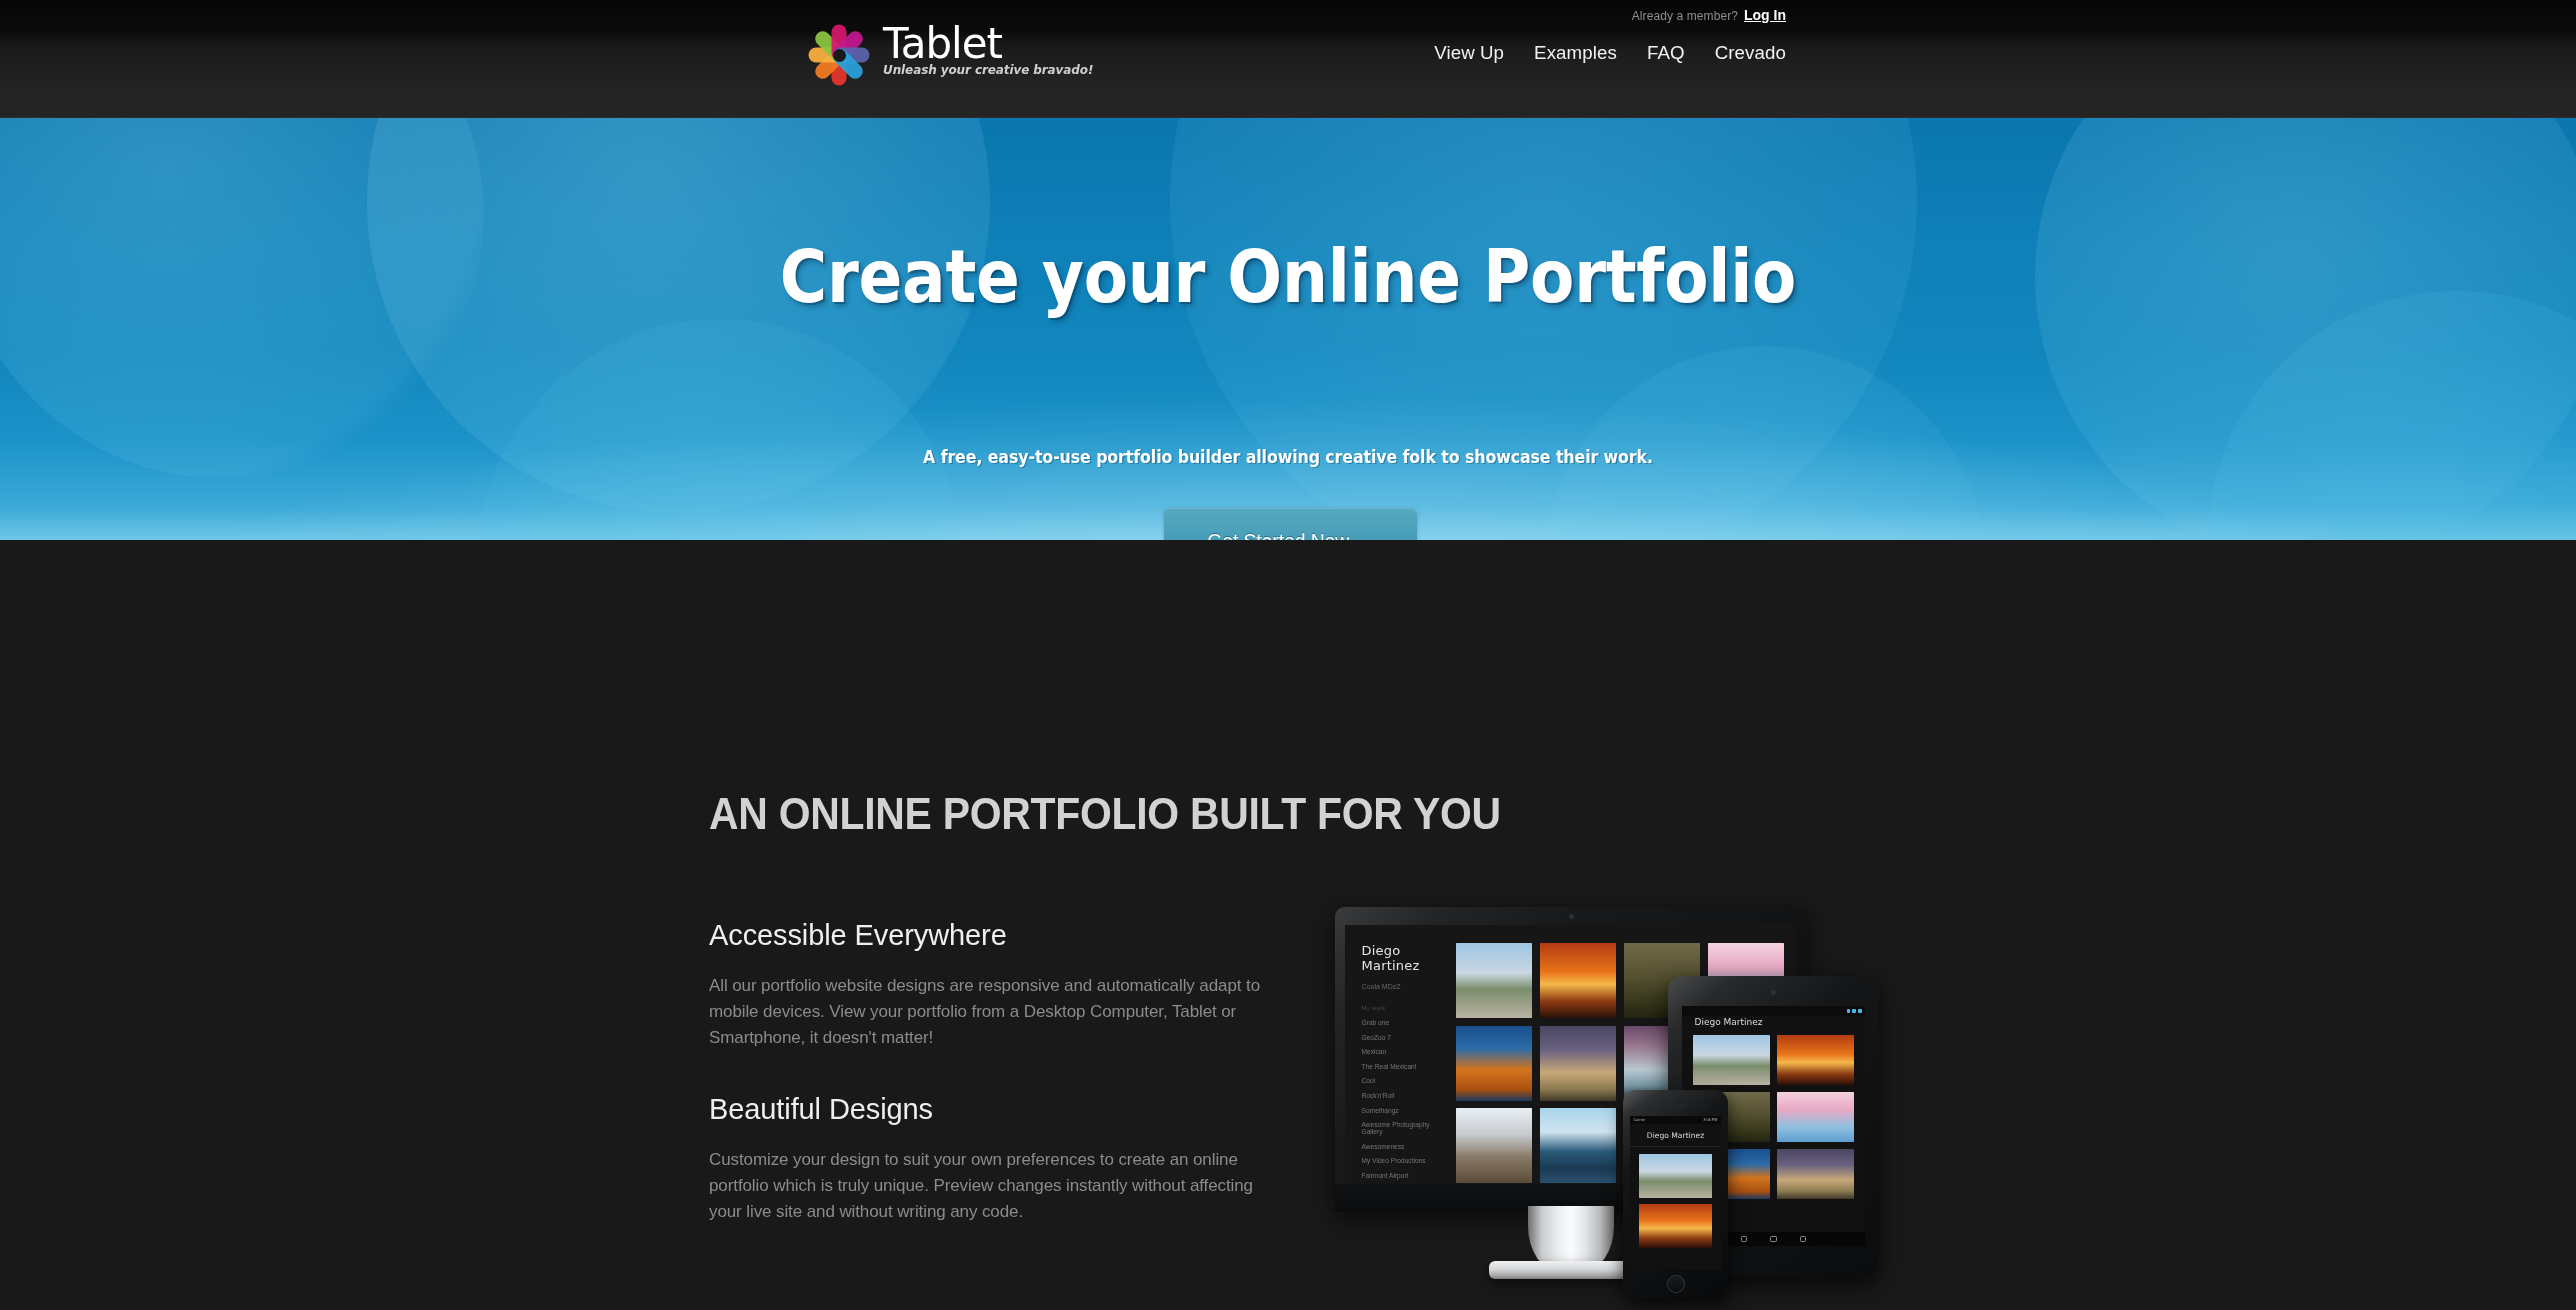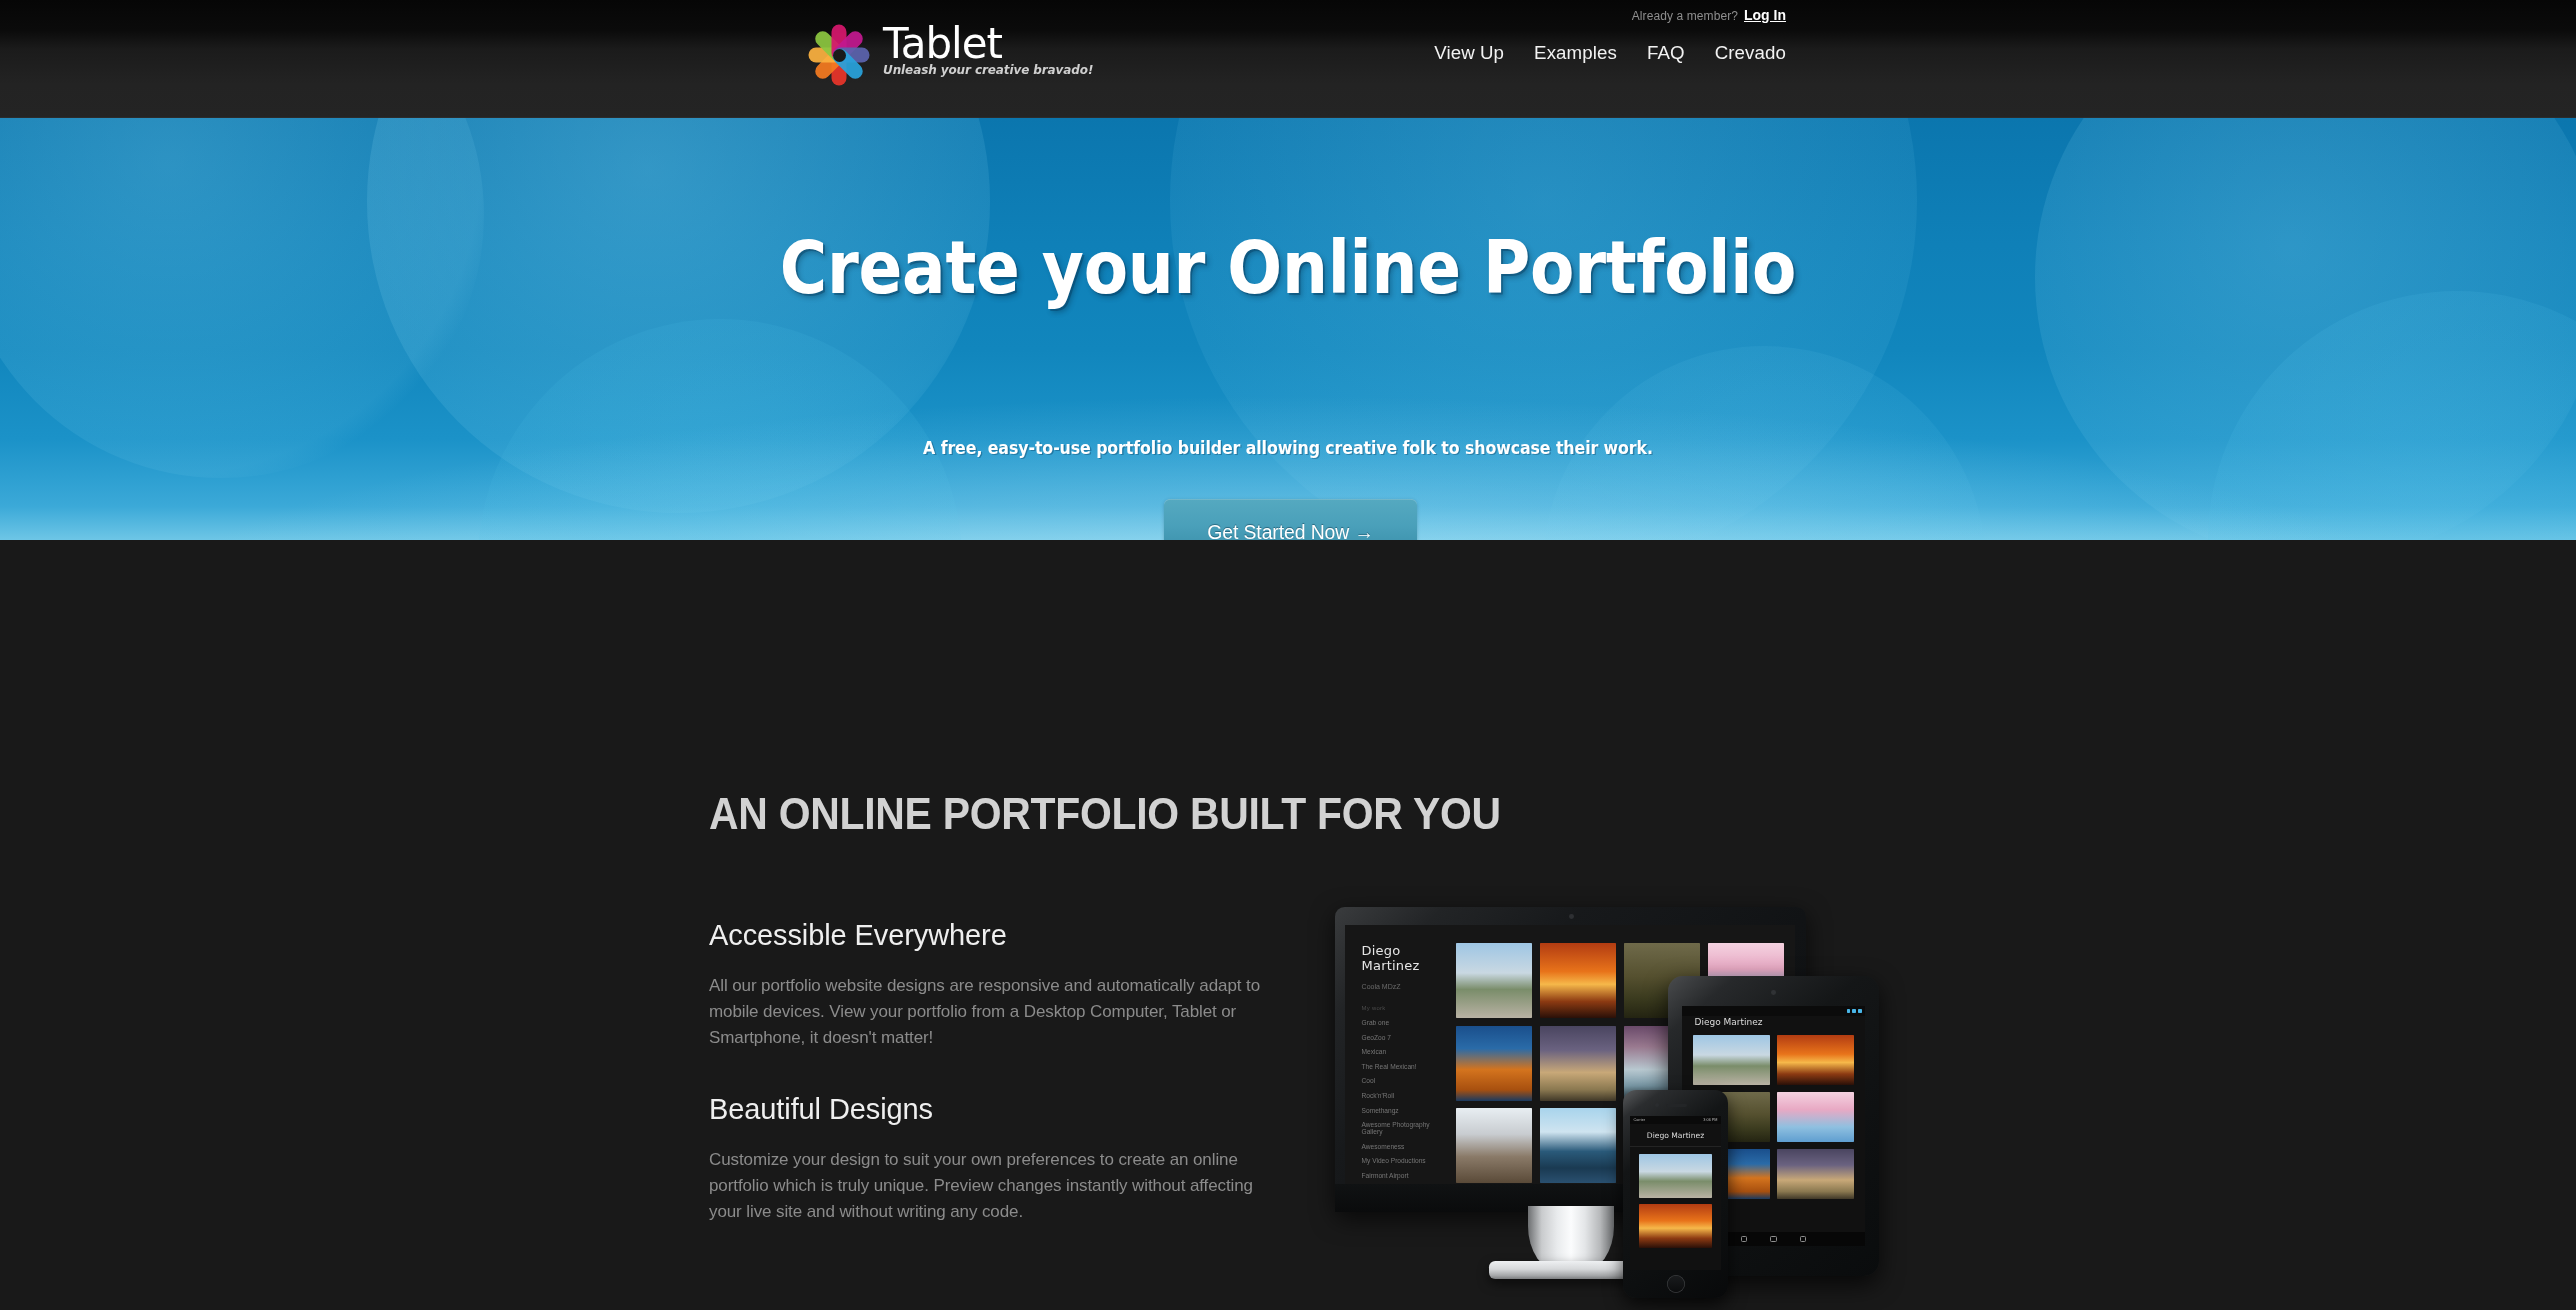--- a/index.html
+++ b/index.html
@@ -70,21 +70,21 @@
   .b2 { left:367px;  top:-228px; width:623px; height:623px; background:radial-gradient(circle at 45% 45%, rgba(130,210,238,.33), rgba(130,210,238,.13) 72%, rgba(130,210,238,0) 78%); }
   .b3 { left:1170px; top:-291px; width:747px; height:747px; background:radial-gradient(circle at 50% 50%, rgba(110,200,235,.26), rgba(110,200,235,.10) 72%, rgba(110,200,235,0) 78%); }
   .b4 { left:2035px; top:-125px; width:568px; height:568px; background:radial-gradient(circle at 45% 45%, rgba(125,208,238,.28), rgba(125,208,238,.11) 72%, rgba(125,208,238,0) 78%); }
   .b5 { left:478px;  top:201px;  width:484px; height:484px; background:radial-gradient(circle at 50% 45%, rgba(70,185,225,.34), rgba(70,185,225,.12) 70%, rgba(70,185,225,0) 76%); }
   .b6 { left:2208px; top:173px;  width:498px; height:498px; background:radial-gradient(circle at 45% 45%, rgba(80,190,230,.30), rgba(80,190,230,.11) 70%, rgba(80,190,230,0) 76%); }
   .b7 { left:1543px; top:228px;  width:443px; height:443px; background:radial-gradient(circle at 50% 45%, rgba(95,195,232,.26), rgba(95,195,232,.09) 70%, rgba(95,195,232,0) 76%); }
   .hero-glow {
     position:absolute; left:0; bottom:-83px; width:2576px; height:291px;
     background:radial-gradient(ellipse 58% 100% at 50% 100%, rgba(190,235,250,.55), rgba(150,220,245,.20) 55%, rgba(120,200,235,0) 78%);
   }
-  .hero-inner { position:absolute; left:0; top:0; width:2576px; height:422px; }
+  .hero-inner { position:absolute; left:0; top:9px; width:2576px; height:422px; }
   .hero-title {
     position:absolute; left:0; top:107px; width:2576px; text-align:center;
     font-family:"DejaVu Sans", sans-serif;
     font-size:73px; font-weight:bold; color:#ffffff;
     letter-spacing:-0.3px;
     transform:scaleX(.885); transform-origin:50% 50%;
     text-shadow:2.1px 2.1px 0 rgba(0,40,70,.30), 3.5px 3.5px 6.2px rgba(0,35,60,.30);
   }
   .hero-sub {
     position:absolute; left:0; top:320px; width:2576px; text-align:center;

